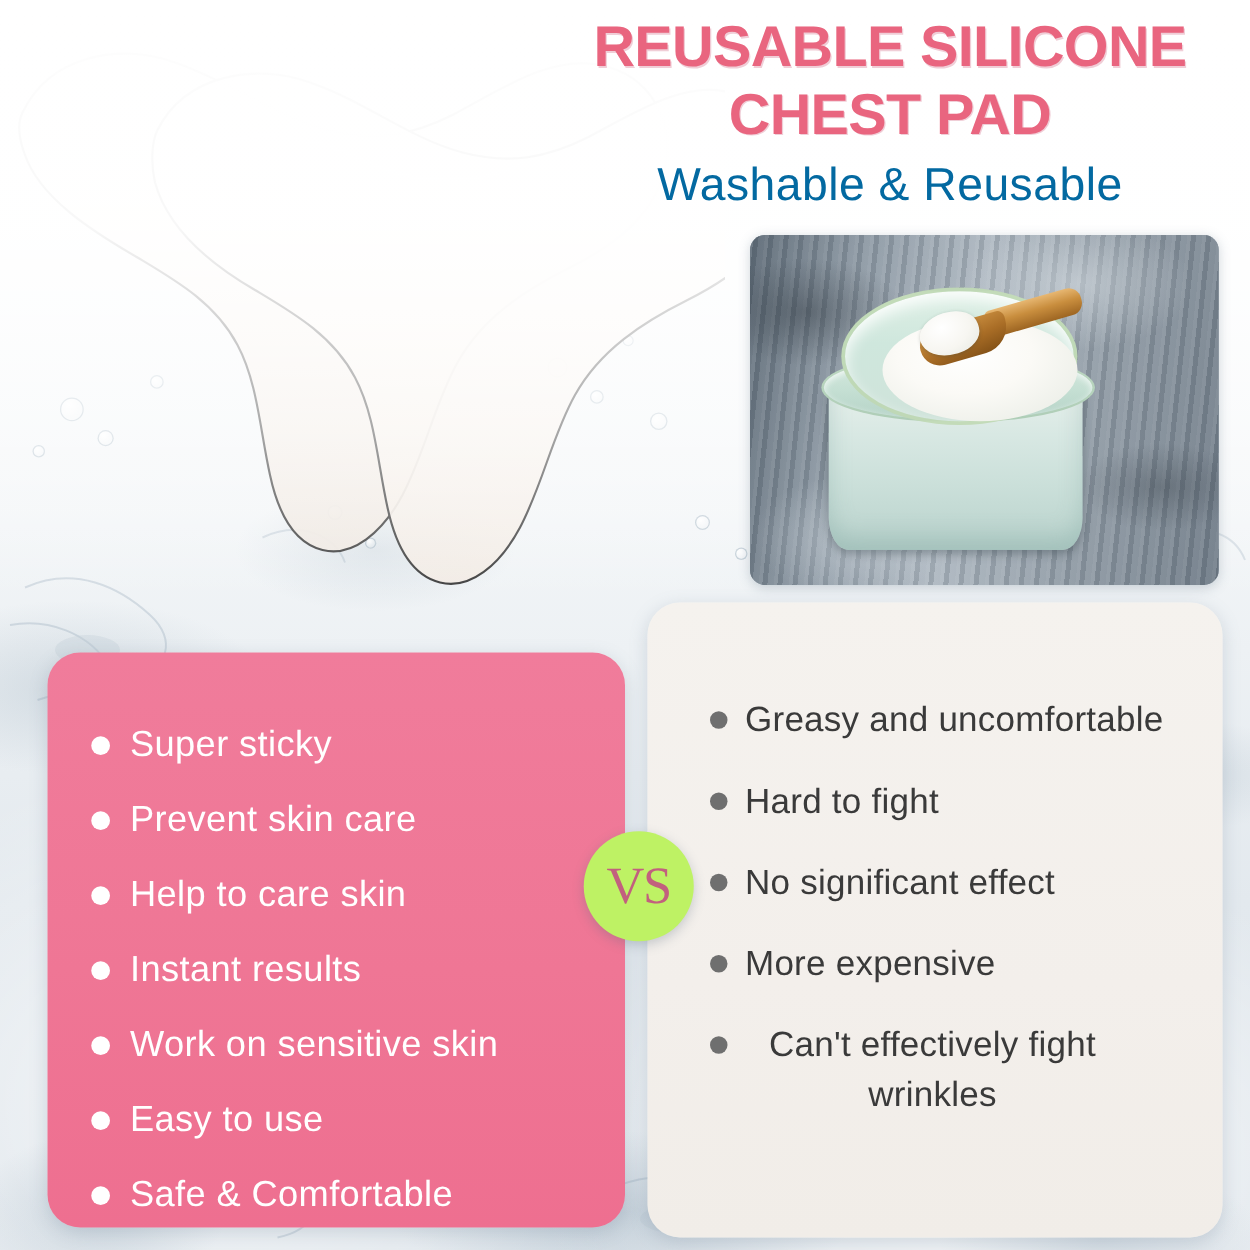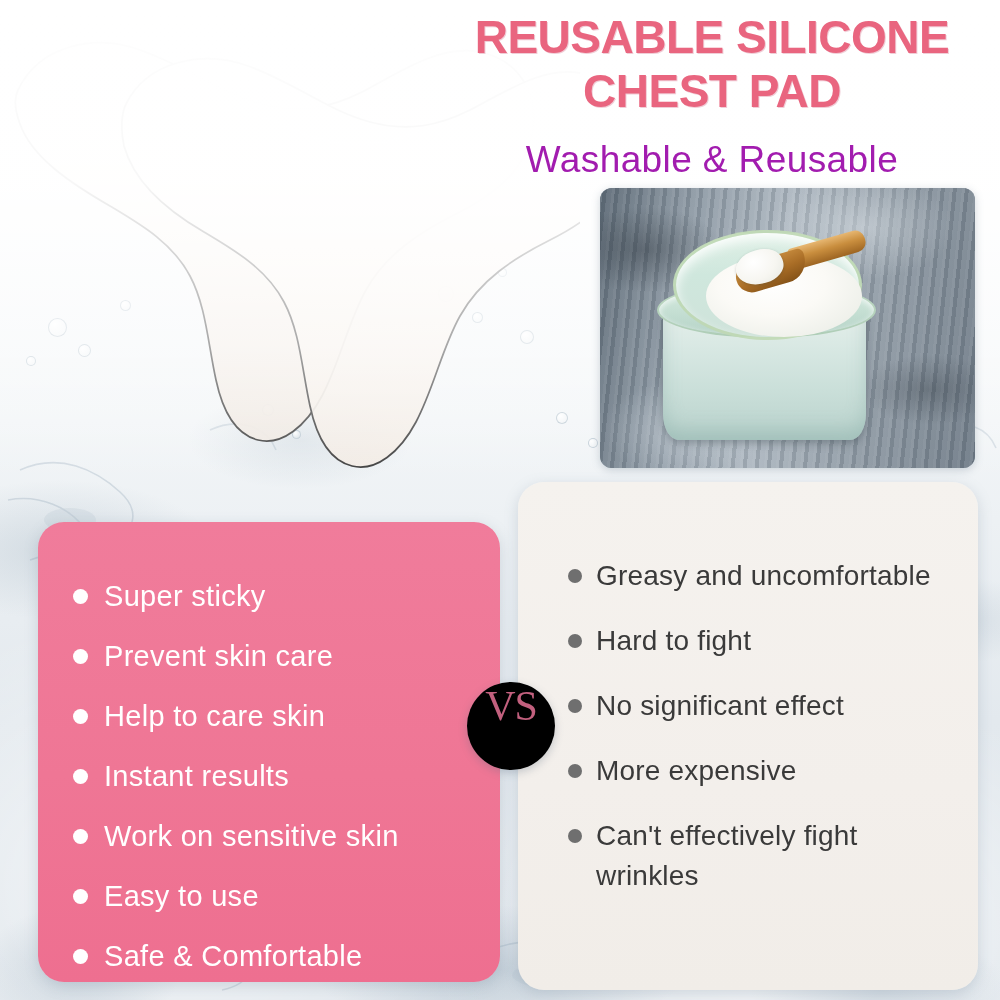--- a/index.html
+++ b/index.html
@@ -68,27 +68,27 @@
     font-family: "Liberation Sans", sans-serif;
     font-weight: 700;
     font-size: 46px;
     line-height: 54px;
     letter-spacing: -0.5px;
     color: #e9657f;
     text-shadow: 1px 1px 0 rgba(200,80,110,0.28);
     white-space: nowrap;
   }
   .subtitle {
-    margin-top: 20px;
+    margin-top: 8px;
     font-family: "Liberation Sans", sans-serif;
     font-weight: 400;
     font-size: 37px;
     line-height: 44px;
     letter-spacing: 0.4px;
-    color: #a21caf;
+    color: #0369a1;
     white-space: nowrap;
   }
 
   
   .photo {
     position: absolute;
     left: 600px;
     top: 188px;
     width: 375px;
     height: 280px;
@@ -243,27 +243,27 @@
     font-weight: 400;
     font-size: 28px;
     line-height: 40px;
     letter-spacing: 0.2px;
     color: #3a3a3a;
   }
 
   
   .vs-badge {
     position: absolute;
-    left: 467px; top: 682px;
+    left: 467px; top: 665px;
     width: 88px; height: 88px;
     border-radius: 50%;
-    background: #000000;
+    background: #bef264;
     box-shadow: 0 3px 9px rgba(90,105,125,0.30);
     display: flex;
-    align-items: flex-start;
+    align-items: center;
     justify-content: center;
     z-index: 5;
   }
   .vs-text {
     font-family: "Liberation Serif", serif;
     font-weight: 400;
     font-size: 42px;
     letter-spacing: -1px;
     color: #c2607e;
   }
@@ -416,21 +416,21 @@
       <div class="cons-item">
         <span class="cons-dot"></span>
         <span class="cons-text">No significant effect</span>
       </div>
       <div class="cons-item">
         <span class="cons-dot"></span>
         <span class="cons-text">More expensive</span>
       </div>
       <div class="cons-item">
         <span class="cons-dot"></span>
-        <span class="cons-text" style="max-width:300px;">Can't effectively fight wrinkles</span>
+        <span class="cons-text" style="max-width:300px;text-align:center;">Can't effectively fight wrinkles</span>
       </div>
     </div>
   </div>
 
   <div class="vs-badge">
     <span class="vs-text">VS</span>
   </div>
 
 </div>
 

